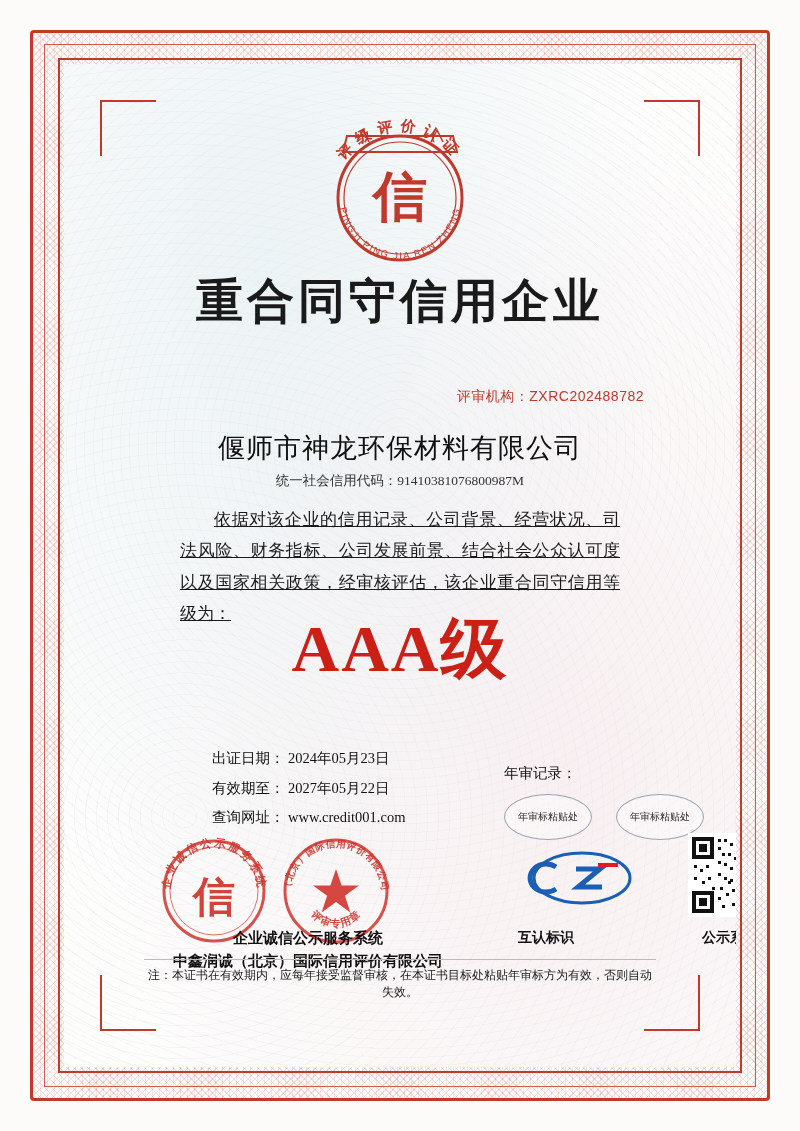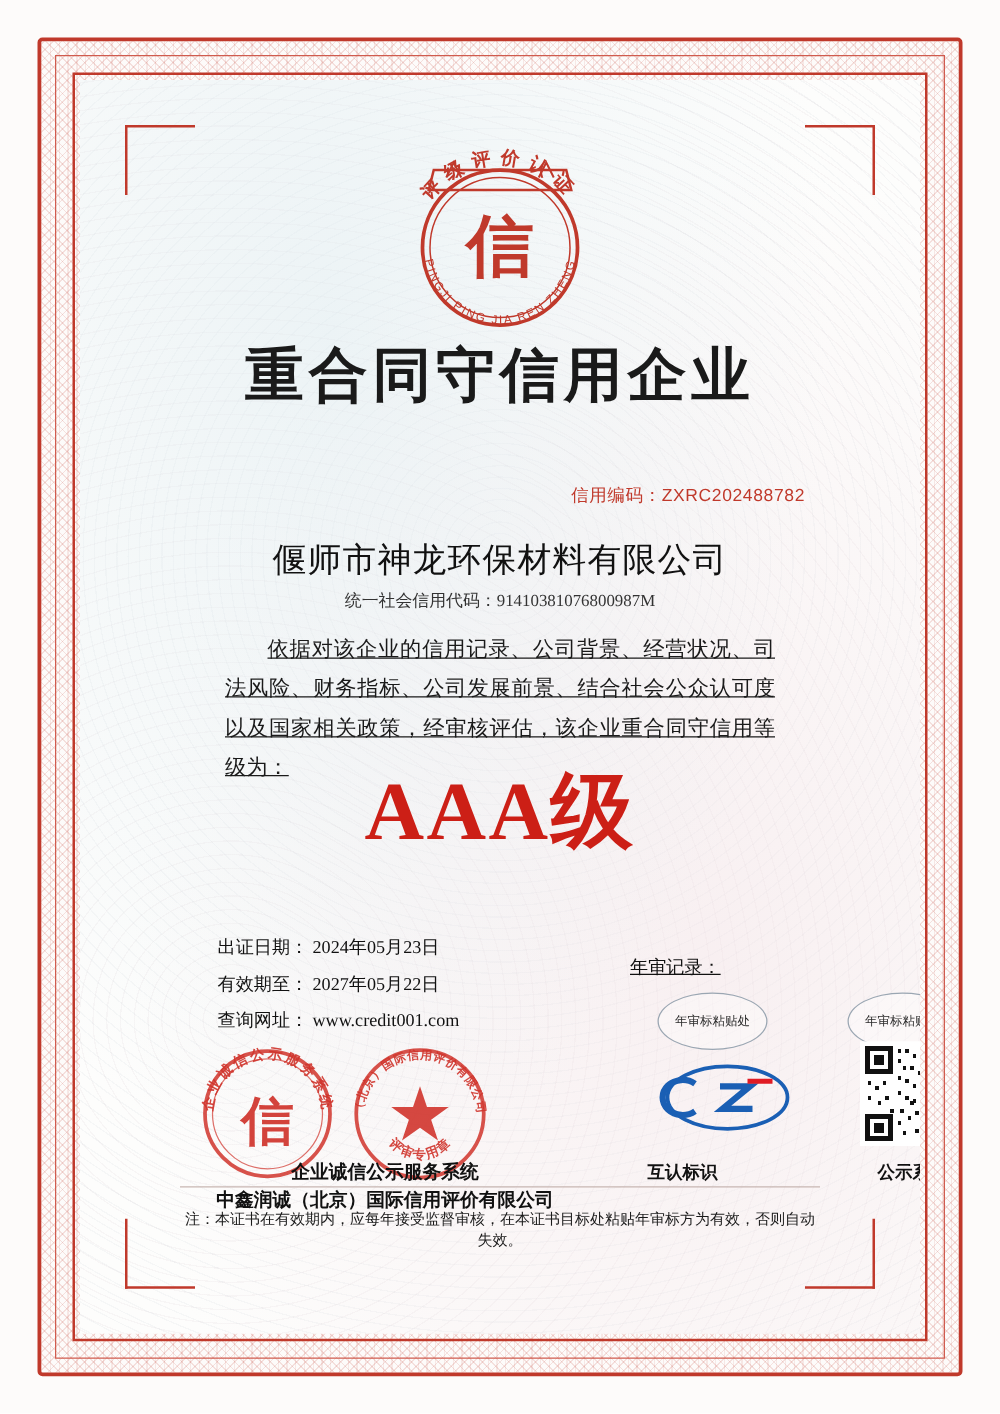--- a/index.html
+++ b/index.html
@@ -165,38 +165,37 @@
   
   .info-block {
     position: absolute;
     left: 110px;
     top: 680px;
     font-family: "Liberation Serif", serif;
     font-size: 14.5px;
     color: #111;
     line-height: 2.05;
   }
-  .info-block .row { white-space: nowrap; }
+  .info-block .row { white-space: nowrap; margin-left: 38px; }
   .info-block .k { display: inline-block; min-width: 76px; }
 
   .annual-block {
     position: absolute;
     left: 440px;
     top: 700px;
     font-family: "Liberation Serif", serif;
     font-size: 14.5px;
     color: #111;
-    text-decoration: underline;
   }
   .annual-circles {
     position: absolute;
-    left: 462px;
+    left: 440px;
     top: 730px;
     display: flex;
-    gap: 64px;
+    gap: 24px;
   }
   .annual-circle {
     width: 86px;
     height: 44px;
     border: 1px solid #9aa6b2;
     border-radius: 50%;
     display: flex;
     align-items: center;
     justify-content: center;
     font-size: 10px;
@@ -274,21 +273,21 @@
   .note {
     position: absolute;
     left: 80px;
     right: 80px;
     bottom: 66px;
     text-align: center;
     font-family: Liberation Mono, monospace;
     font-size: 12px;
     color: #1a1a1a;
     border-top: 1px solid #c8b6b2;
-    padding-top: 17px;
+    padding-top: 7px;
   }
 </style>
 </head>
 <body>
 
 <div class="certificate">
 
   <div class="border-outer"></div>
   <div class="border-inner-band"></div>
   <div class="border-inner2"></div>
@@ -318,21 +317,21 @@
         </text>
         <text x="95" y="103" text-anchor="middle" font-family="Liberation Serif, serif" font-size="54" font-weight="bold" fill="#c0392b">信</text>
         <path d="M52 30 L58 18 L64 30" fill="none" stroke="#c0392b" stroke-width="1.6"></path>
         <path d="M126 30 L132 18 L138 30" fill="none" stroke="#c0392b" stroke-width="1.6"></path>
       </svg>
     </div>
 
     <div class="main-title">重合同守信用企业</div>
 
     <div class="credit-code-row">
-      <span class="label">信用编码：</span><span class="value">ZXRC202488782</span>
+      <span class="label">评审机构：</span><span class="value">ZXRC202488782</span>
     </div>
 
     <div class="company-name">偃师市神龙环保材料有限公司</div>
     <div class="usc-code">
       <span>统一社会信用代码：</span><span>91410381076800987M</span>
     </div>
 
     <div class="body-text">依据对该企业的信用记录、公司背景、经营状况、司法风险、财务指标、公司发展前景、结合社会公众认可度以及国家相关政策，经审核评估，该企业重合同守信用等级为：</div>
 
     <div class="grade">AAA级</div>

